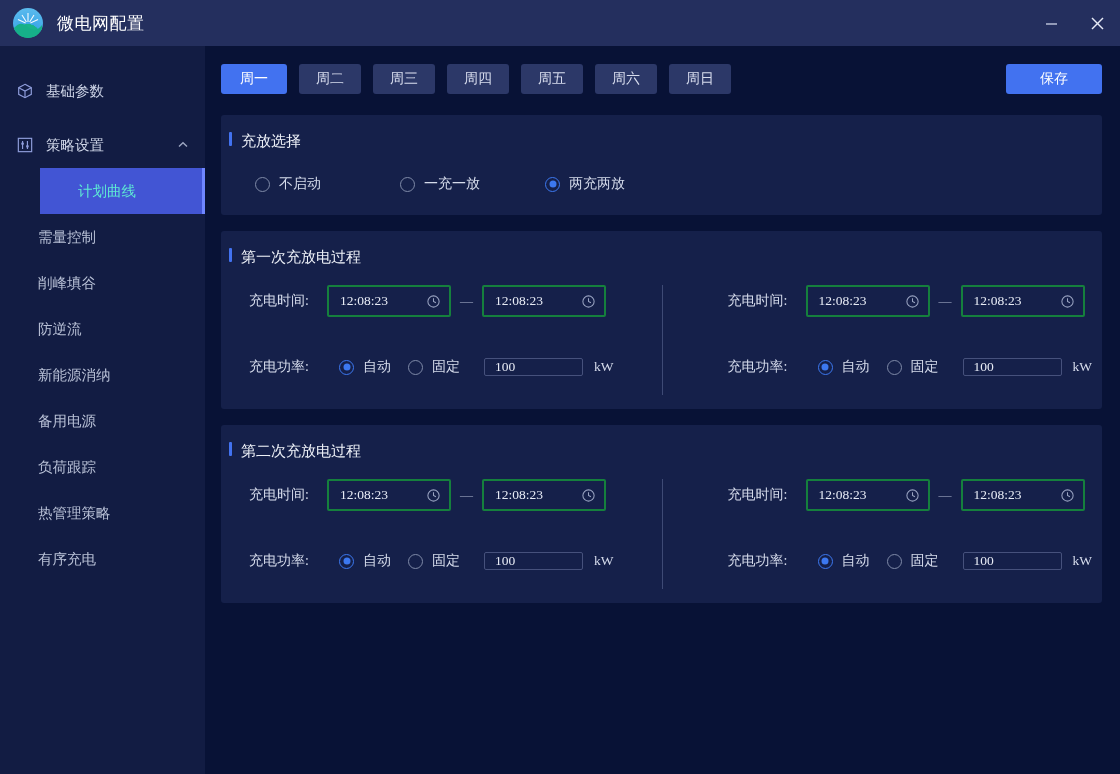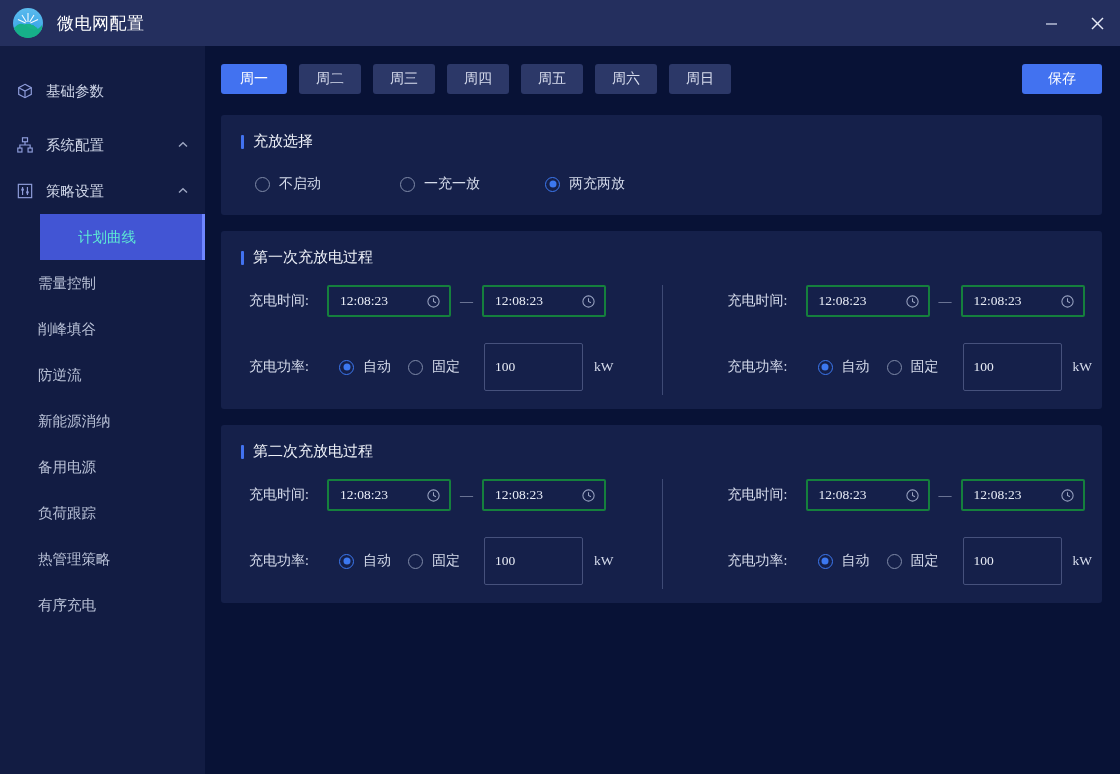--- a/index.html
+++ b/index.html
@@ -73,32 +73,32 @@
   .day-tab {
     height: 30px; min-width: 62px; padding: 0 15px;
     background: #2c3868; color: #d8ddee; font-size: 14px;
     border-radius: 3px; display: flex; align-items: center; justify-content: center;
     margin-right: 12px; border: none;
     font-family: inherit;
   }
   .day-tab.active { background: #4272f0; color: #ffffff; min-width: 66px; }
   .spacer { flex: 1; }
   .save-btn {
-    height: 30px; padding: 0 26px; background: #4272f0; color: #fff;
+    height: 30px; padding: 0 34px; background: #4272f0; color: #fff;
     font-size: 14px; border: none; border-radius: 3px;
     display: flex; align-items: center; justify-content: center; font-family: inherit;
   }
 
   
   .card {
     background: #15204a; border-radius: 3px; margin-bottom: 16px;
     padding: 17px 0 0 0;
   }
   .card-title {
-    display: flex; align-items: center; padding-left: 20px;
+    display: flex; align-items: flex-start; padding-left: 8px;
     color: #eef1f8; font-size: 15px; margin-bottom: 6px;
   }
   .card-title .bar {
     width: 3px; height: 14px; background: #4272f0; border-radius: 1px; margin-right: 9px;
   }
 
   
   .radio-row { display: flex; align-items: center; padding: 18px 0 22px 34px; }
   .radio {
     display: flex; align-items: center; color: #d5dbeb; font-size: 14px;
@@ -134,21 +134,21 @@
     padding: 0 8px 0 11px; position: relative;
   }
   .time-input .tv { color: #e7ebf5; font-size: 13.5px; flex: 1; }
   .clock { width: 15px; height: 15px; flex: 0 0 auto; }
   .clock svg { display: block; }
   .dash { color: #97a0bb; font-size: 13px; margin: 0 9px; }
 
   .pw-radio { margin-left: 12px; }
   .pw-radio2 { margin-left: 17px; }
   .num-input {
-    width: 99px; height: 48px; border: 1px solid #46517c; border-radius: 2px;
+    width: 99px; height: 18px; border: 1px solid #46517c; border-radius: 2px;
     background: transparent; color: #e7ebf5; font-size: 13.5px;
     padding: 0 10px; margin-left: 24px; font-family: inherit;
     display: flex; align-items: center;
   }
   .unit { color: #d5dbeb; font-size: 13.5px; margin-left: 11px; }
 </style>
 </head>
 <body>
 
 <div id="app">
@@ -191,36 +191,20 @@
           <svg width="18" height="18" viewBox="0 0 20 20" fill="none" stroke="#8f9ddb" stroke-width="1.3">
             <path d="M10 2.6 L17 6.3 L17 13.7 L10 17.4 L3 13.7 L3 6.3 Z"></path>
             <path d="M3 6.3 L10 10 L17 6.3 M10 10 L10 17.4"></path>
           </svg>
         </span>
         <span class="lbl">基础参数</span>
       </div>
 
       <div class="nav-gap"></div>
 
-      <div class="nav-group">
-        <span class="ico">
-          <svg width="18" height="18" viewBox="0 0 20 20" fill="none" stroke="#8f9ddb" stroke-width="1.3">
-            <rect x="7.2" y="2" width="5.6" height="4.4"></rect>
-            <rect x="2" y="13.4" width="4.6" height="4.4"></rect>
-            <rect x="13.4" y="13.4" width="4.6" height="4.4"></rect>
-            <path d="M10 6.4 L10 10 M4.3 13.4 L4.3 10 L15.7 10 L15.7 13.4"></path>
-          </svg>
-        </span>
-        <span class="lbl">系统配置</span>
-        <span class="chev">
-          <svg width="12" height="12" viewBox="0 0 12 12" fill="none" stroke="#b6bfd8" stroke-width="1.4">
-              <path d="M2 7.6 L6 3.8 L10 7.6"></path>
-            </svg>
-        </span>
-      </div>
 
       <div class="nav-group">
         <span class="ico">
           <svg width="18" height="18" viewBox="0 0 20 20" fill="none" stroke="#8f9ddb" stroke-width="1.3">
             <rect x="2.6" y="2.6" width="14.8" height="14.8"></rect>
             <path d="M7.3 5.6 L7.3 14.4 M12.7 5.6 L12.7 14.4"></path>
             <rect x="5.9" y="7.4" width="2.8" height="2.2" fill="#8f9ddb" stroke="none"></rect>
             <rect x="11.3" y="10.4" width="2.8" height="2.2" fill="#8f9ddb" stroke="none"></rect>
           </svg>
         </span>

